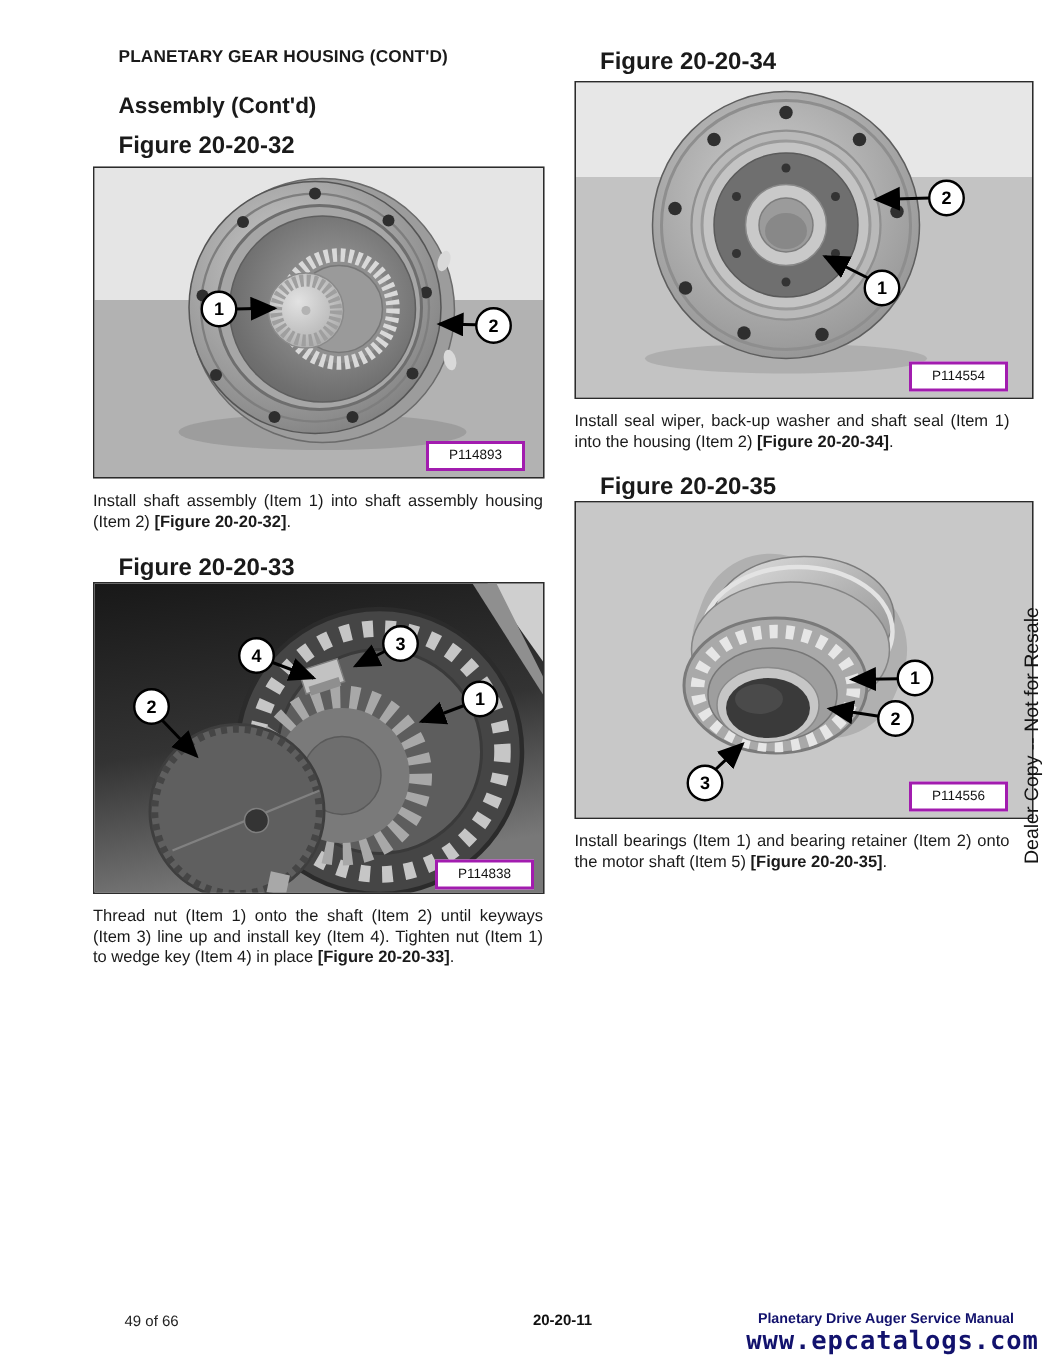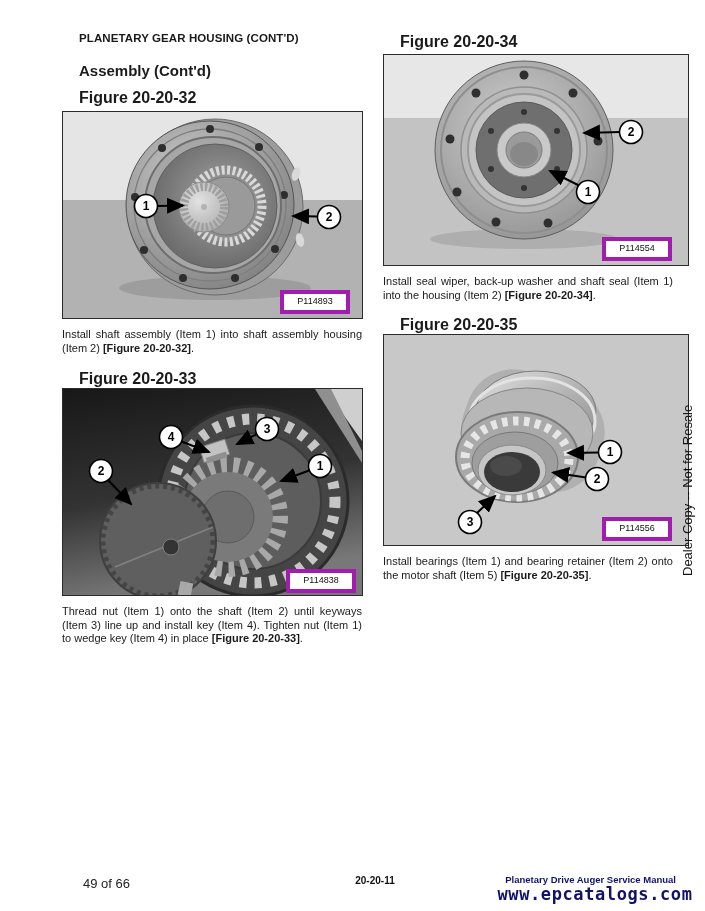--- a/index.html
+++ b/index.html
@@ -10,32 +10,32 @@
   .abs{position:absolute;}
   h1,h2,h3{margin:0;font-weight:bold;padding-left:17px;}
   .h-main{font-size:11.5px;letter-spacing:.1px;}
   .h-sub{font-size:15px;}
   .fig-h{font-size:16px;}
   .caption{font-size:11px;line-height:13.6px;text-align:justify;margin:0;}
   .caption b{font-weight:bold;}
   .photo{border:1px solid #2b2b2b;box-sizing:border-box;background:#d8d8d8;}
   .photo svg{display:block;}
   .photo-label{
-    position:absolute;width:62px;height:16px;background:#ffffff;border:4px solid #a21caf;
+    position:absolute;width:62px;height:16px;background:#ffffff;border:2px solid #a21caf;
     font-size:9px;line-height:15px;text-align:center;color:#111;
   }
   .co-line{stroke:#000;stroke-width:2;}
   .co-circle{fill:#fff;stroke:#000;stroke-width:1.6;}
   .co-num{font-family:"Liberation Sans",sans-serif;font-size:12px;font-weight:600;fill:#000;
     text-anchor:middle;dominant-baseline:central;}
   .dealer-vert{
     white-space:nowrap;transform:rotate(-90deg);transform-origin:left top;
     font-size:13px;color:#141414;
   }
-  .footer-page{font-size:13px;color:#222;}
+  .footer-page{font-size:10px;color:#222;}
   .footer-code{font-size:10px;font-weight:bold;color:#111;text-align:center;}
   .footer-title{font-size:9.5px;font-weight:bold;text-align:right;}
   .footer-site{
     font-family:"DejaVu Sans Mono", monospace;font-size:17px;font-weight:bold;
     letter-spacing:.6px;text-align:center;
   }
 </style>
 </head>
 <body>
 

